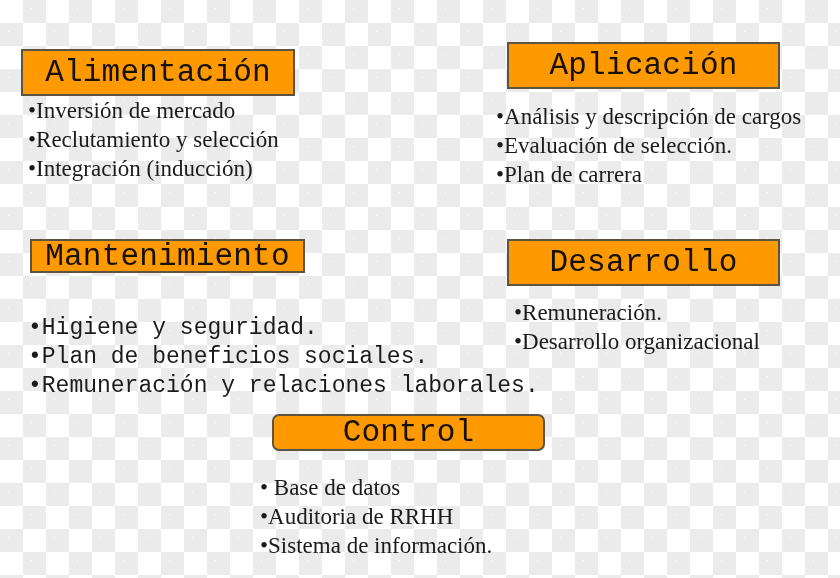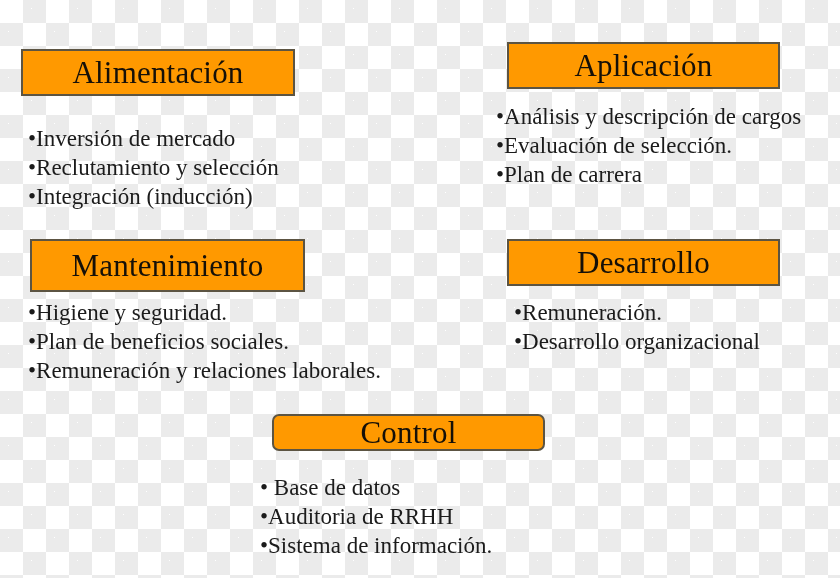--- a/index.html
+++ b/index.html
@@ -36,45 +36,46 @@
     align-items: center;
     justify-content: center;
   }
 
   .box-title {
     color: #151008;
     font-size: 31px;
     line-height: 1;
     white-space: nowrap;
     letter-spacing: 0.2px;
+    font-family: Liberation Mono, monospace;
   }
 
   .bullets {
     position: absolute;
     margin: 0;
     padding: 0;
     list-style: none;
   }
 
   .bullets li {
     color: #1b1b1b;
     font-size: 23px;
     line-height: 29px;
     white-space: nowrap;
   }
 
   
   #box-alimentacion   { left: 21px;  top: 49px;  width: 274px; height: 47px; }
-  #list-alimentacion  { left: 28px;  top: 124px; }
+  #list-alimentacion  { left: 28px;  top: 96px; }
 
   #box-aplicacion     { left: 507px; top: 42px;  width: 273px; height: 47px; }
   #list-aplicacion    { left: 496px; top: 102px; }
 
-  #box-mantenimiento  { left: 30px;  top: 239px; width: 275px; height: 53px; }
-  #list-mantenimiento { left: 28px;  top: 298px; }
+  #box-mantenimiento  { left: 30px;  top: 239px; width: 275px; height: 34px; }
+  #list-mantenimiento { left: 28px;  top: 314px; font-family: Liberation Mono, monospace; }
 
   #box-desarrollo     { left: 507px; top: 239px; width: 273px; height: 47px; }
   #list-desarrollo    { left: 514px; top: 298px; }
 
   #box-control        { left: 272px; top: 414px; width: 273px; height: 37px; border-radius: 7px; }
   #list-control       { left: 260px; top: 473px; }
 </style>
 </head>
 <body>
 

